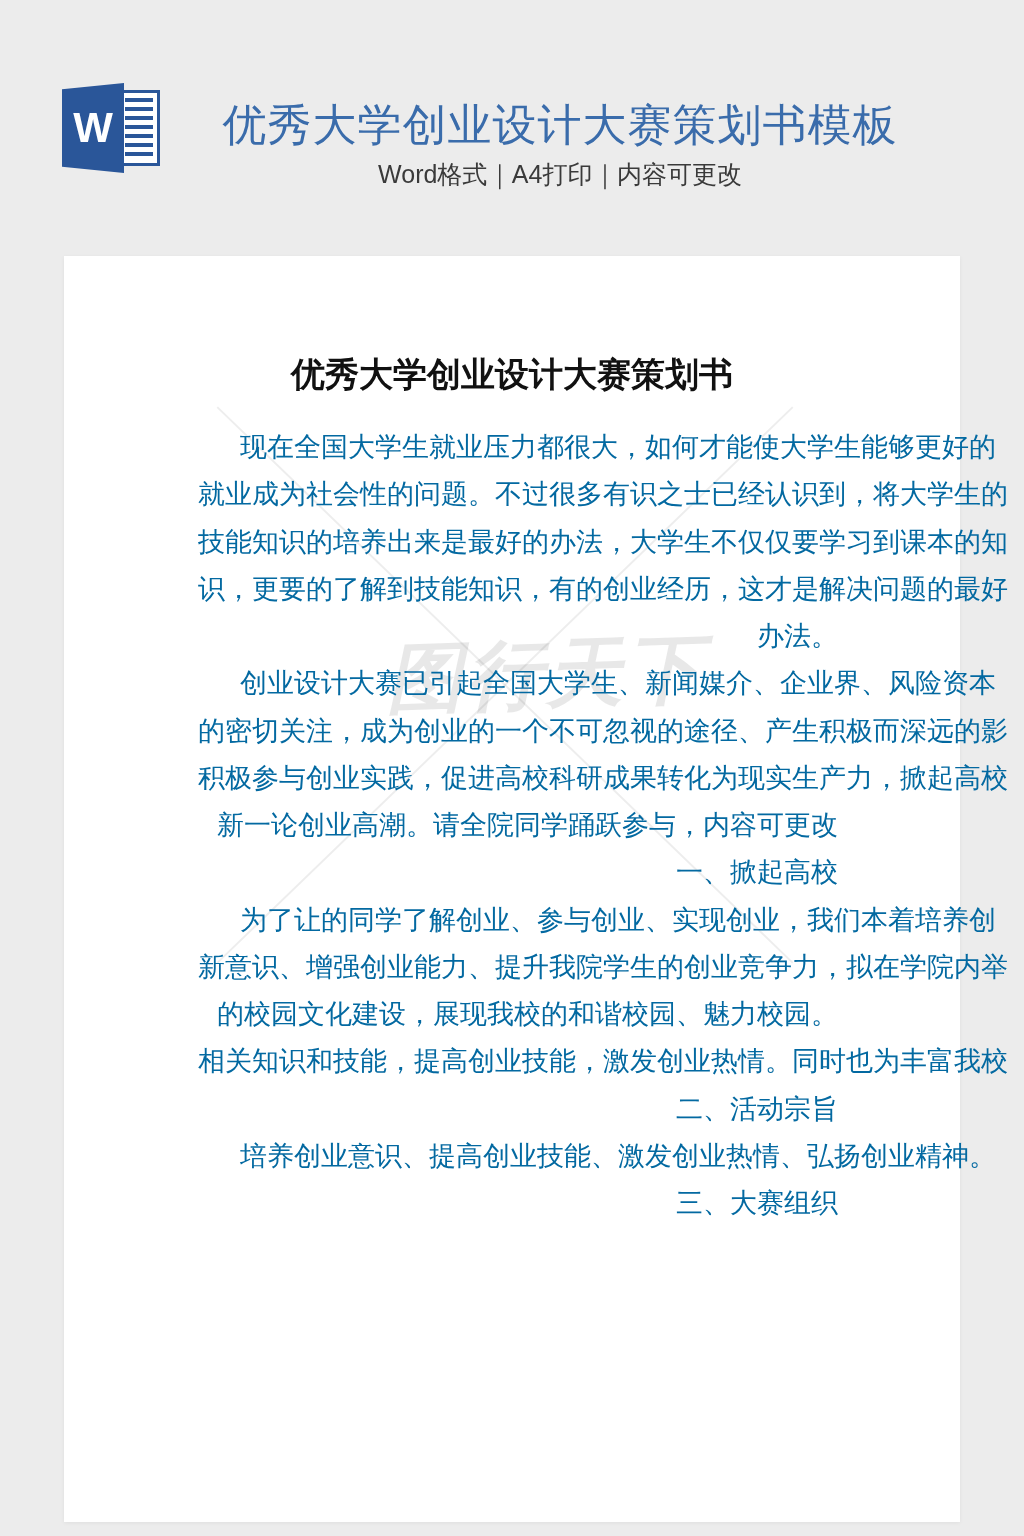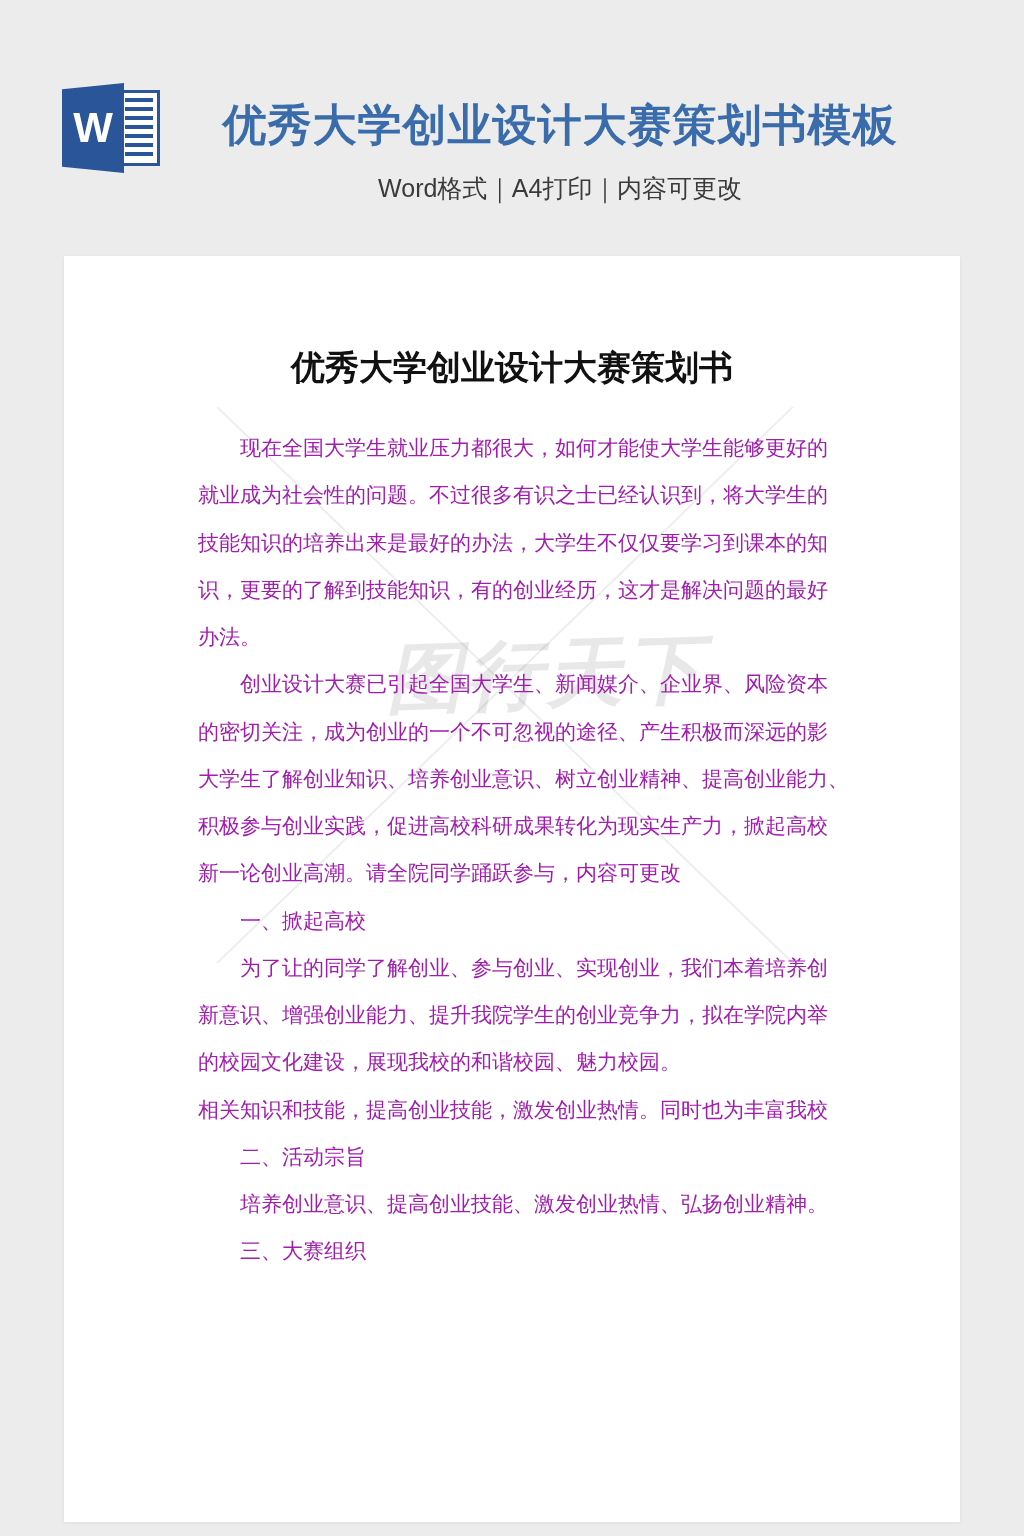--- a/index.html
+++ b/index.html
@@ -30,25 +30,25 @@
     background: #ffffff; border: 3px solid #2a5699; box-sizing: border-box;
     z-index: 1;
   }
   .doc-stripes {
     position: absolute; left: 8px; top: 5px; right: 4px; bottom: 5px;
     background: repeating-linear-gradient(to bottom, #2a5699 0 4px, #ffffff 4px 9px);
   }
 
   .header-title {
     position: absolute; left: 120px; top: 96px; width: 880px;
-    text-align: center; font-size: 44px; font-weight: 700; color: #3a6cab;
+    text-align: center; font-size: 44px; font-weight: 400; color: #3a6cab;
     letter-spacing: 1px; white-space: nowrap;
   }
   .header-subtitle {
-    position: absolute; left: 120px; top: 172px; width: 880px;
+    position: absolute; left: 120px; top: 158px; width: 880px;
     text-align: center; font-size: 25px; color: #3a3a3a; white-space: nowrap;
   }
 
   
   .page {
     position: absolute; left: 64px; top: 256px; width: 896px; height: 1266px;
     background: #ffffff;
     box-shadow: 0 1px 4px rgba(0,0,0,0.06);
   }
 
@@ -60,31 +60,31 @@
     transform: rotate(-2deg); white-space: nowrap;
   }
   .wm-line {
     position: absolute; left: 41px; top: 428px; width: 800px; height: 2px;
     background: rgba(0,0,0,0.07); z-index: 0;
   }
   .wm-line-a { transform: rotate(44deg); }
   .wm-line-b { transform: rotate(-44deg); }
 
   .doc-title {
-    position: absolute; left: 0; top: 88px; width: 896px; margin: 0; z-index: 1;
+    position: absolute; left: 0; top: 95px; width: 896px; margin: 0; z-index: 1;
     text-align: center; font-size: 34px; font-weight: 700; color: #111111;
     line-height: 46px; white-space: nowrap;
   }
 
   .doc-body {
     position: absolute; left: 134px; top: 168px; width: 640px; z-index: 1;
   }
   .line {
     height: 47.25px; line-height: 47.25px;
-    font-size: 21px; color: #a21caf; white-space: nowrap;
+    font-size: 27px; color: #0369a1; white-space: nowrap; text-align: right;
   }
   .line.indent { padding-left: 42px; }
 </style>
 </head>
 <body>
 
 <div class="canvas">
 
   <div class="header">
     <div class="word-icon">
@@ -107,21 +107,20 @@
     <h1 class="doc-title">优秀大学创业设计大赛策划书</h1>
 
     <div class="doc-body">
       <div class="line indent">现在全国大学生就业压力都很大，如何才能使大学生能够更好的</div>
       <div class="line">就业成为社会性的问题。不过很多有识之士已经认识到，将大学生的</div>
       <div class="line">技能知识的培养出来是最好的办法，大学生不仅仅要学习到课本的知</div>
       <div class="line">识，更要的了解到技能知识，有的创业经历，这才是解决问题的最好</div>
       <div class="line">办法。</div>
       <div class="line indent">创业设计大赛已引起全国大学生、新闻媒介、企业界、风险资本</div>
       <div class="line">的密切关注，成为创业的一个不可忽视的途径、产生积极而深远的影</div>
-      <div class="line">大学生了解创业知识、培养创业意识、树立创业精神、提高创业能力、</div>
       <div class="line">积极参与创业实践，促进高校科研成果转化为现实生产力，掀起高校</div>
       <div class="line">新一论创业高潮。请全院同学踊跃参与，内容可更改</div>
       <div class="line indent">一、掀起高校</div>
       <div class="line indent">为了让的同学了解创业、参与创业、实现创业，我们本着培养创</div>
       <div class="line">新意识、增强创业能力、提升我院学生的创业竞争力，拟在学院内举</div>
       <div class="line">的校园文化建设，展现我校的和谐校园、魅力校园。</div>
       <div class="line">相关知识和技能，提高创业技能，激发创业热情。同时也为丰富我校</div>
       <div class="line indent">二、活动宗旨</div>
       <div class="line indent">培养创业意识、提高创业技能、激发创业热情、弘扬创业精神。</div>
       <div class="line indent">三、大赛组织</div>

